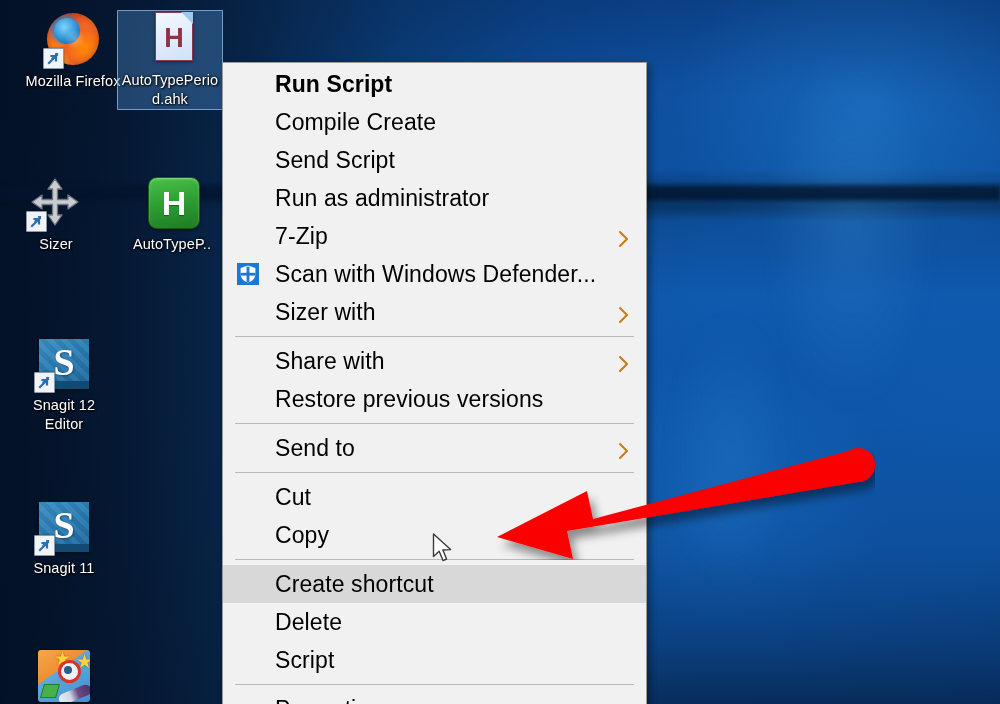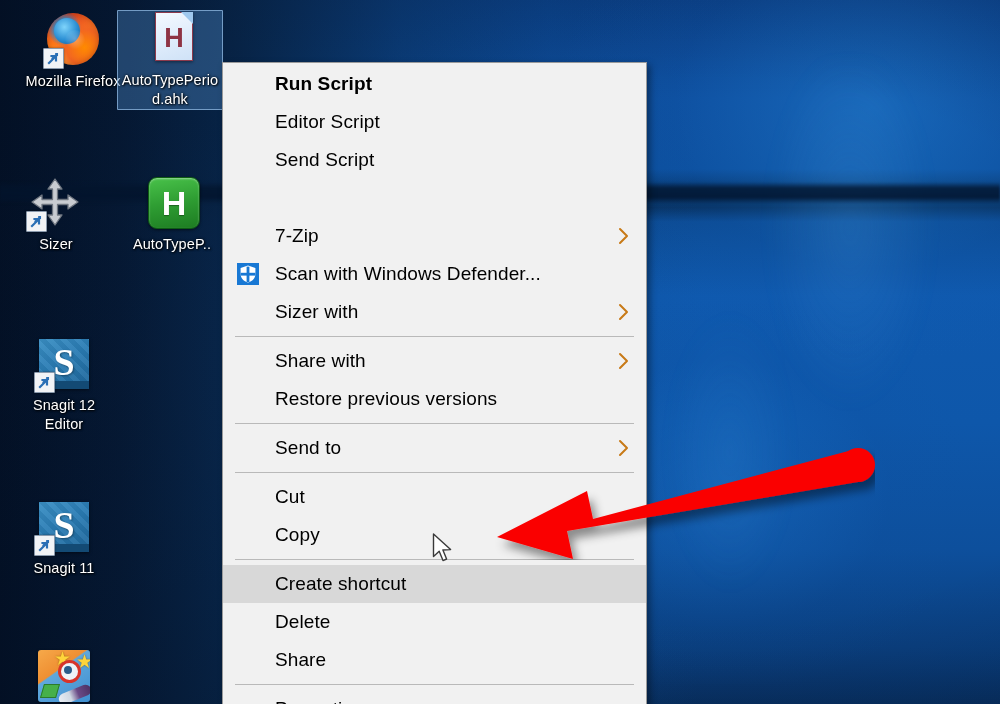--- a/index.html
+++ b/index.html
@@ -314,21 +314,21 @@
     user-select: none;
     z-index: 20;
   }
   .menu-item {
     position: relative;
     height: 38px;
     display: flex;
     align-items: center;
     padding: 0 14px 0 12px;
     color: #000000;
-    font-size: 19px;
+    font-size: 23px;
     letter-spacing: 0.1px;
     cursor: default;
     box-sizing: border-box;
   }
   .menu-item .mi-icon {
     width: 26px;
     min-width: 26px;
     height: 26px;
     margin-right: 14px;
     display: flex;
@@ -468,28 +468,29 @@
       </div>
     </div>
 
   <div id="context-menu">
       <div class="menu-item bold">
         <span class="mi-icon empty"></span>
         <span class="mi-label">Run Script</span>
       </div>
       <div class="menu-item">
         <span class="mi-icon empty"></span>
-        <span class="mi-label">Editor Script</span>
+        <span class="mi-label">Compile Create</span>
       </div>
       <div class="menu-item">
         <span class="mi-icon empty"></span>
         <span class="mi-label">Send Script</span>
       </div>
       <div class="menu-item">
         <span class="mi-icon empty"></span>
+        <span class="mi-label">Run as administrator</span>
       </div>
       <div class="menu-item">
         <span class="mi-icon empty"></span>
         <span class="mi-label">7-Zip</span>
         <span class="chevron"><svg width="16" height="18" viewBox="0 0 16 18">
             <path d="M4 2 L11 9 L4 16" stroke="#C87A17" stroke-width="2" fill="none" stroke-linecap="round" stroke-linejoin="round"></path>
           </svg></span>
       </div>
       <div class="menu-item">
         <span class="mi-icon">
@@ -542,21 +543,21 @@
       <div class="menu-item highlight">
         <span class="mi-icon empty"></span>
         <span class="mi-label">Create shortcut</span>
       </div>
       <div class="menu-item">
         <span class="mi-icon empty"></span>
         <span class="mi-label">Delete</span>
       </div>
       <div class="menu-item">
         <span class="mi-icon empty"></span>
-        <span class="mi-label">Share</span>
+        <span class="mi-label">Script</span>
       </div>
       <div class="menu-sep"></div>
       <div class="menu-item">
         <span class="mi-icon empty"></span>
         <span class="mi-label">Properties</span>
       </div>
     </div>
 
   <svg id="red-arrow" viewBox="0 0 390 125" xmlns="http://www.w3.org/2000/svg">
     <defs>

